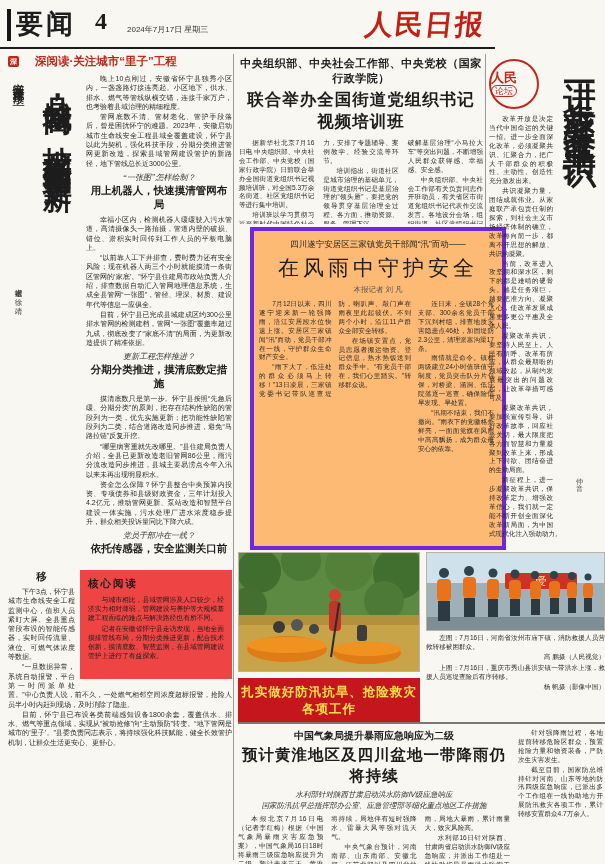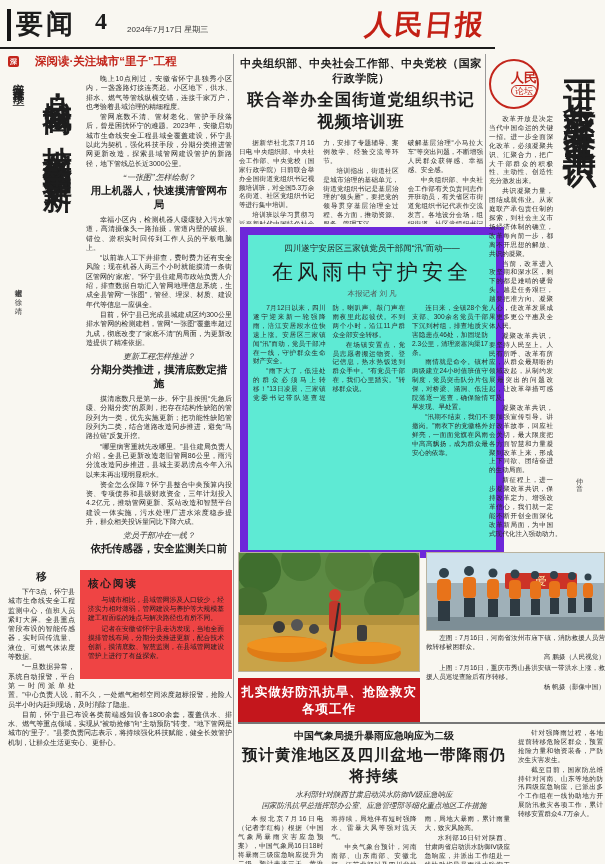--- a/index.html
+++ b/index.html
@@ -38,54 +38,54 @@
   .corebox h3{margin:0 0 4px 0;font-size:10.5px;text-align:left;letter-spacing:2px;}
   .corebox p{font-size:6.8px;line-height:9.2px;}
   .subq{clear:none;text-align:center;font-size:8px;color:#333;margin:4px 0 1px 0;font-family:"Liberation Serif",serif;font-style:italic;}
   .subh{text-align:center;font-size:10.5px;font-weight:bold;margin:0 0 3px 0;}
   
   #training{position:absolute;left:239px;top:56px;width:244px;height:168px;overflow:hidden;}
   .tr-h1{font-size:11px;font-weight:bold;text-align:center;margin:0 0 3px 0;letter-spacing:0.5px;}
   .tr-h2{font-size:16.5px;font-weight:bold;text-align:center;margin:0 0 6px 0;letter-spacing:1px;font-family:"Liberation Serif",serif;}
   .tr-cols{column-count:3;column-gap:9px;height:118px;overflow:hidden;}
   
-  #floodbox{position:absolute;left:240px;top:227px;width:238px;height:305px;border:8px solid #6d28d9;
-    background:#5eead4;padding:6px 5px 4px 5px;overflow:hidden;}
+  #floodbox{position:absolute;left:250px;top:227px;width:238px;height:305px;border:4px solid #6d28d9;
+    background:#fdba74;padding:6px 5px 4px 5px;overflow:hidden;}
   .fb-kicker{font-size:8.5px;text-align:center;color:#222;margin:2px 0 3px 0;}
   .fb-head{font-size:21px;font-weight:normal;text-align:center;letter-spacing:4px;margin:0 0 3px 0;font-family:"Liberation Serif",serif;}
   .fb-byline{font-size:7.5px;color:#555;text-align:center;margin-bottom:5px;}
   .fb-flex{display:flex;gap:7px;}
   .fb-left{width:152px;}
   .fb-banner{background:linear-gradient(#d0201a,#a90f10);color:#ffdf3a;font-weight:bold;font-size:10.5px;
     text-align:center;padding:7px 2px;letter-spacing:1px;margin-bottom:4px;}
   .fb-left-cols{column-count:2;column-gap:7px;height:168px;overflow:hidden;}
   .fb-right{width:76px;height:238px;overflow:hidden;}
   
   #photos{position:absolute;left:238px;top:552px;width:367px;height:165px;}
   .photo1wrap{position:absolute;left:0;top:0;width:182px;}
   .photo2wrap{position:absolute;left:188px;top:0;width:179px;}
   .photo-frame{display:block;border:1px solid #b9b39f;}
-  .pbanner{margin-top:6px;background:#c4161c;color:#ffffff;font-weight:bold;font-size:12.5px;text-align:center;
+  .pbanner{margin-top:6px;background:#c4161c;color:#fde047;font-weight:bold;font-size:12.5px;text-align:center;
     padding:6px 2px;letter-spacing:1px;}
   .caption{font-size:6.6px;line-height:8.8px;color:#2b2b2b;text-align:justify;margin:3px 0 0 0;text-indent:2em;}
   .credit{display:block;text-align:right;text-indent:0;margin-top:1px;color:#333;}
   
   #weather{position:absolute;left:238px;top:722px;width:367px;height:140px;border-top:2px solid #777;
     padding-top:5px;display:flex;gap:8px;overflow:hidden;}
   .w-main{width:272px;}
   .w-kicker{font-size:10px;font-weight:bold;text-align:center;margin:0 0 2px 0;}
   .w-head{font-size:15.5px;font-weight:bold;text-align:center;letter-spacing:1px;margin:0 0 3px 0;font-family:"Liberation Serif",serif;}
   .w-deck{font-size:7.5px;text-align:center;color:#333;font-family:"Liberation Serif",serif;font-style:italic;margin:0 0 1px 0;}
   .w-cols{column-count:3;column-gap:8px;height:70px;overflow:hidden;margin-top:4px;}
   .w-side{width:85px;height:132px;overflow:hidden;}
   
   #forum{position:absolute;left:489px;top:56px;width:112px;height:490px;overflow:hidden;}
   .forum-logo{float:left;width:50px;height:56px;margin:0 3px 3px 0;display:flex;align-items:center;justify-content:center;}
   .logo-circle{width:46px;height:46px;border:2px solid #c3261c;border-radius:50%;display:flex;flex-direction:column;
-    align-items:flex-end;justify-content:center;color:#c3261c;font-family:"Liberation Serif",serif;}
+    align-items:flex-start;justify-content:center;color:#c3261c;font-family:"Liberation Serif",serif;}
   .logo-top{font-size:13px;font-weight:bold;line-height:13px;}
   .logo-bottom{font-size:9px;border:1px solid #c3261c;border-radius:7px;padding:0 3px;line-height:10px;margin-top:1px;}
   .forum-headcol{float:right;width:44px;height:470px;margin-left:4px;display:flex;flex-direction:column;align-items:center;}
   .forum-head-v{font-size:33px;font-weight:bold;letter-spacing:9px;font-family:"Liberation Serif",serif;height:408px;}
   .forum-byline-v{font-size:7px;color:#444;margin-top:8px;height:34px;}
 </style>
 </head>
 <body>
 
 <div id="header">

